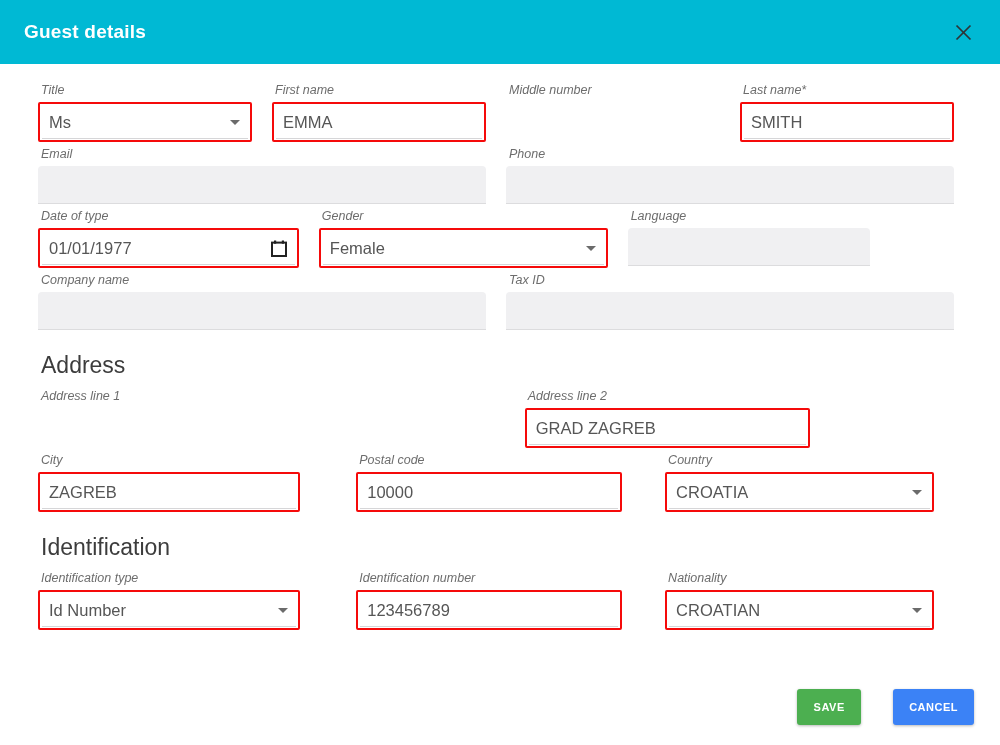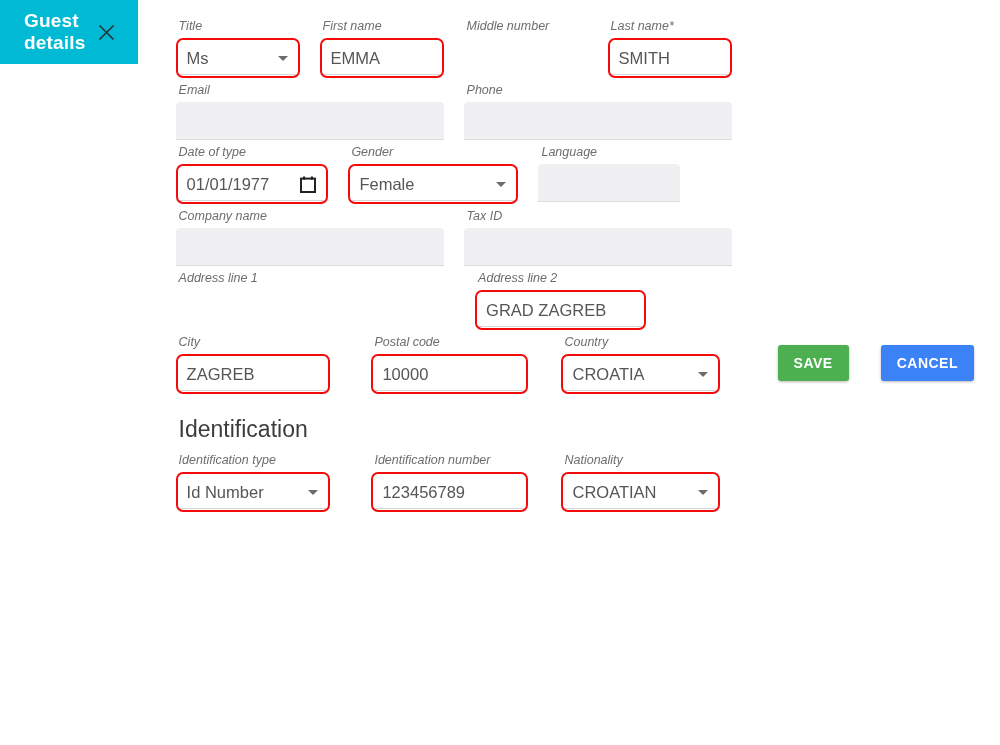--- a/index.html
+++ b/index.html
@@ -9,21 +9,21 @@
     background: #ffffff;
     font-family: "Liberation Sans", sans-serif;
     overflow: hidden;
   }
 
   .dialog {
     width: 1000px; height: 745px;
     background: #ffffff;
     position: relative;
     display: flex;
-    flex-direction: row;
+    flex-direction: column;
   }
 
   
   .dialog-header {
     height: 64px;
     background: #00b9d4;
     display: flex;
     align-items: center;
     justify-content: space-between;
     padding: 0 22px 0 24px;
@@ -79,21 +79,21 @@
     border-bottom: 1px solid #dcdcde;
     border-radius: 4px 4px 0 0;
     width: 100%;
   }
 
   
   .input-outline {
     height: 40px;
     background: #ffffff;
     border: 2px solid #f50a0a;
-    border-radius: 7px;
+    border-radius: 2px;
     display: flex;
     align-items: center;
     padding: 0 10px 0 9px;
     position: relative;
     width: 100%;
   }
   .input-outline .value {
     font-size: 16.5px;
     color: #565656;
     line-height: 20px;
@@ -143,21 +143,21 @@
     align-items: center;
     gap: 14px;
     padding: 0 26px 20px 0;
   }
   .btn {
     min-width: 64px;
     height: 36px;
     border: none;
     border-radius: 3px;
     color: #ffffff;
-    font-size: 14px;
+    font-size: 11px;
     font-weight: bold;
     letter-spacing: .5px;
     padding: 0 16px;
     cursor: pointer;
     box-shadow: 0 1px 3px rgba(0,0,0,.28);
     font-family: "Liberation Sans", sans-serif;
   }
   .btn-save { background: #4caf50; }
   .btn-cancel { background: #3b82f6; margin-left: 18px; }
 </style>
@@ -250,20 +250,21 @@
       <div class="field" style="width:50%">
         <div class="label">Company name</div>
         <div class="input-filled"></div>
       </div>
       <div class="field" style="width:50%">
         <div class="label">Tax ID</div>
         <div class="input-filled"></div>
       </div>
     </div>
 
+    <div class="section-heading">Address</div>
 
     <div class="row">
       <div class="field" style="width:52%">
         <div class="label">Address line 1</div>
       </div>
       <div class="field" style="width:48%">
         <div class="label">Address line 2</div>
         <div class="input-outline" style="width:66.5%">
           <span class="value">GRAD ZAGREB</span>
         </div>

